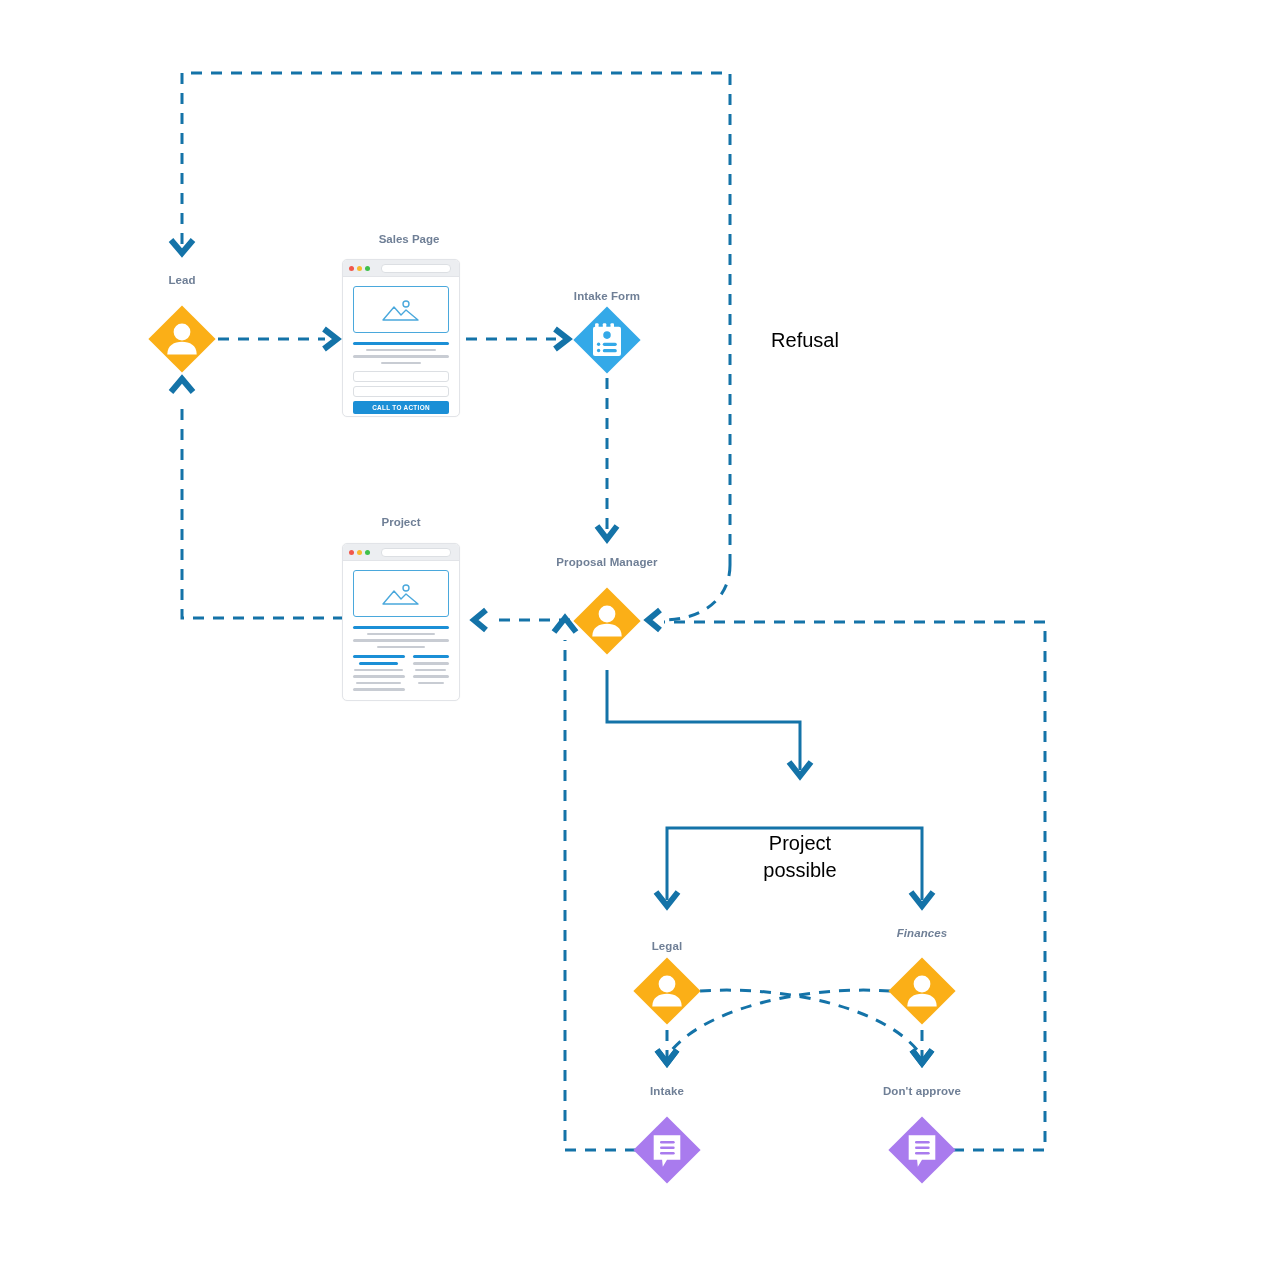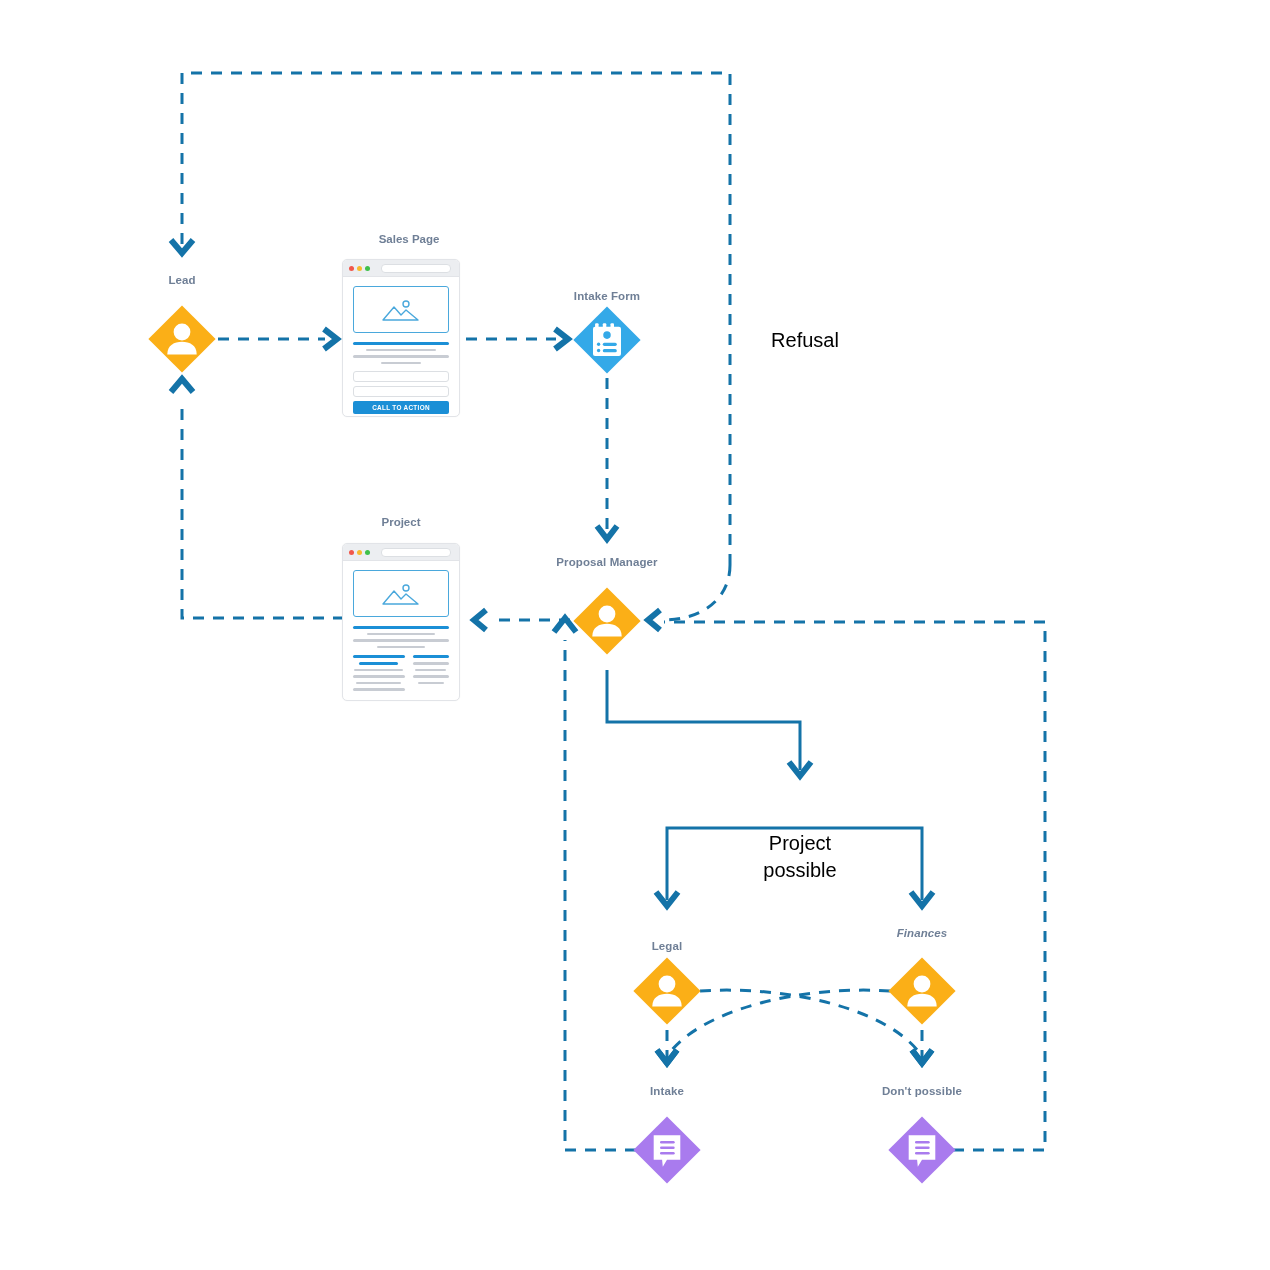--- a/index.html
+++ b/index.html
@@ -368,21 +368,21 @@
       <g>
         <path d="M50 2 L98 50 L50 98 L2 50 Z" fill="#A97BEE"></path>
         <path d="M31 29 H69 V64 H50 L44 74 L43 64 H31 Z" fill="#ffffff"></path>
         <rect x="40" y="37" width="21" height="3.6" rx="1.8" fill="#A97BEE"></rect>
         <rect x="40" y="45" width="21" height="3.6" rx="1.8" fill="#A97BEE"></rect>
         <rect x="40" y="53" width="21" height="3.6" rx="1.8" fill="#A97BEE"></rect>
       </g>
     </svg>
   </div>
 
-  <div class="node-label" style="left:922px; top:1091px;">Don't possible</div>
+  <div class="node-label" style="left:922px; top:1091px;">Don't approve</div>
   <div class="diamond" style="left:922px; top:1150px;">
     <svg viewBox="0 0 100 100" xmlns="http://www.w3.org/2000/svg">
       <g>
         <path d="M50 2 L98 50 L50 98 L2 50 Z" fill="#A97BEE"></path>
         <path d="M31 29 H69 V64 H50 L44 74 L43 64 H31 Z" fill="#ffffff"></path>
         <rect x="40" y="37" width="21" height="3.6" rx="1.8" fill="#A97BEE"></rect>
         <rect x="40" y="45" width="21" height="3.6" rx="1.8" fill="#A97BEE"></rect>
         <rect x="40" y="53" width="21" height="3.6" rx="1.8" fill="#A97BEE"></rect>
       </g>
     </svg>

